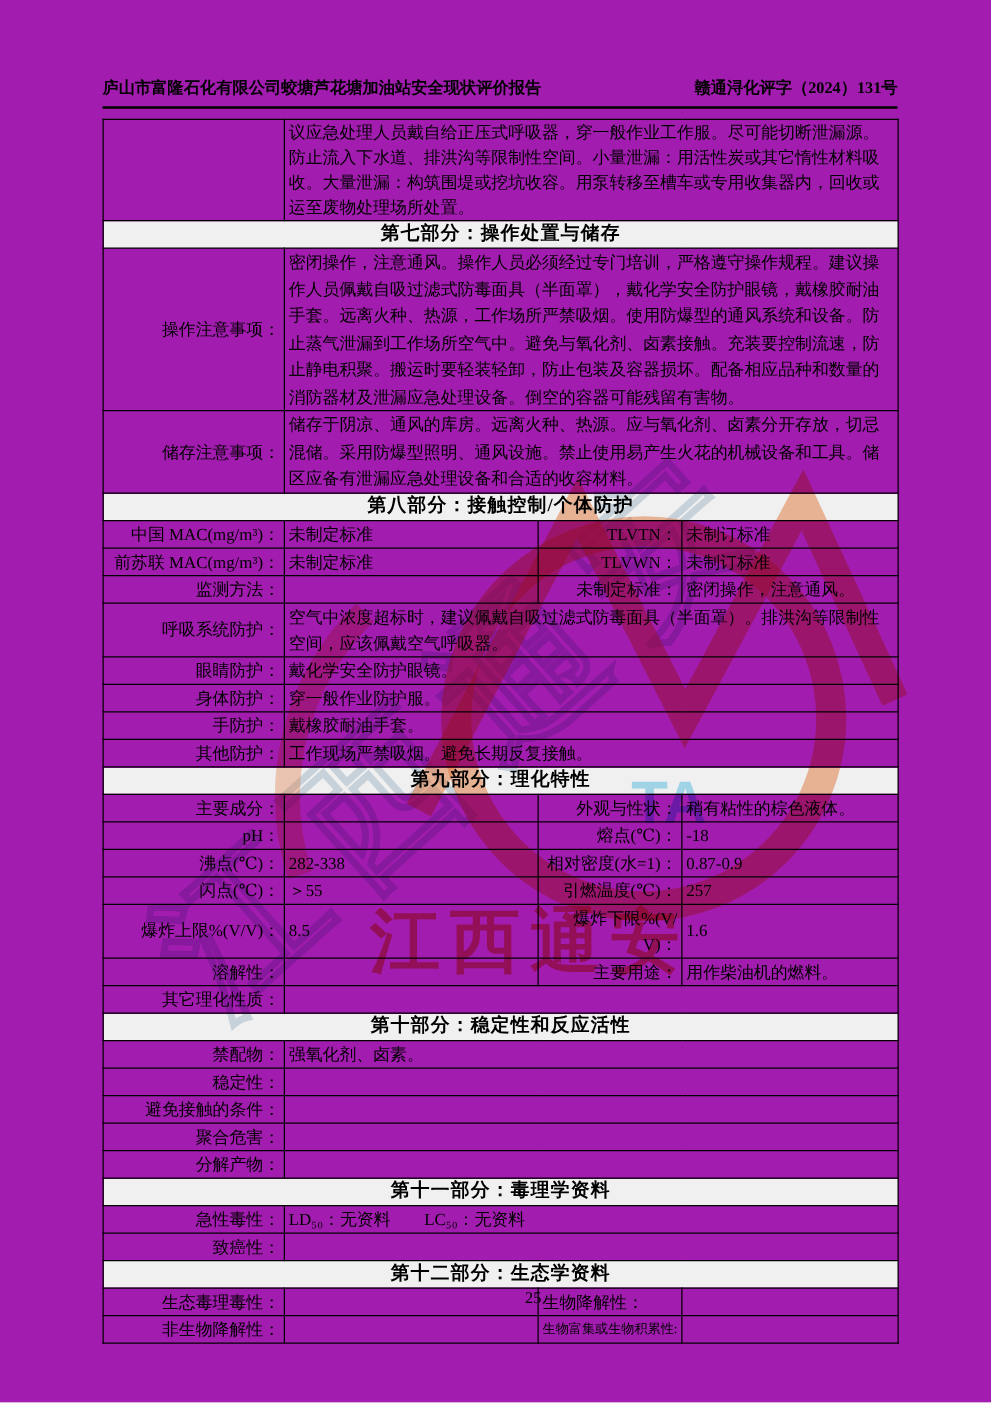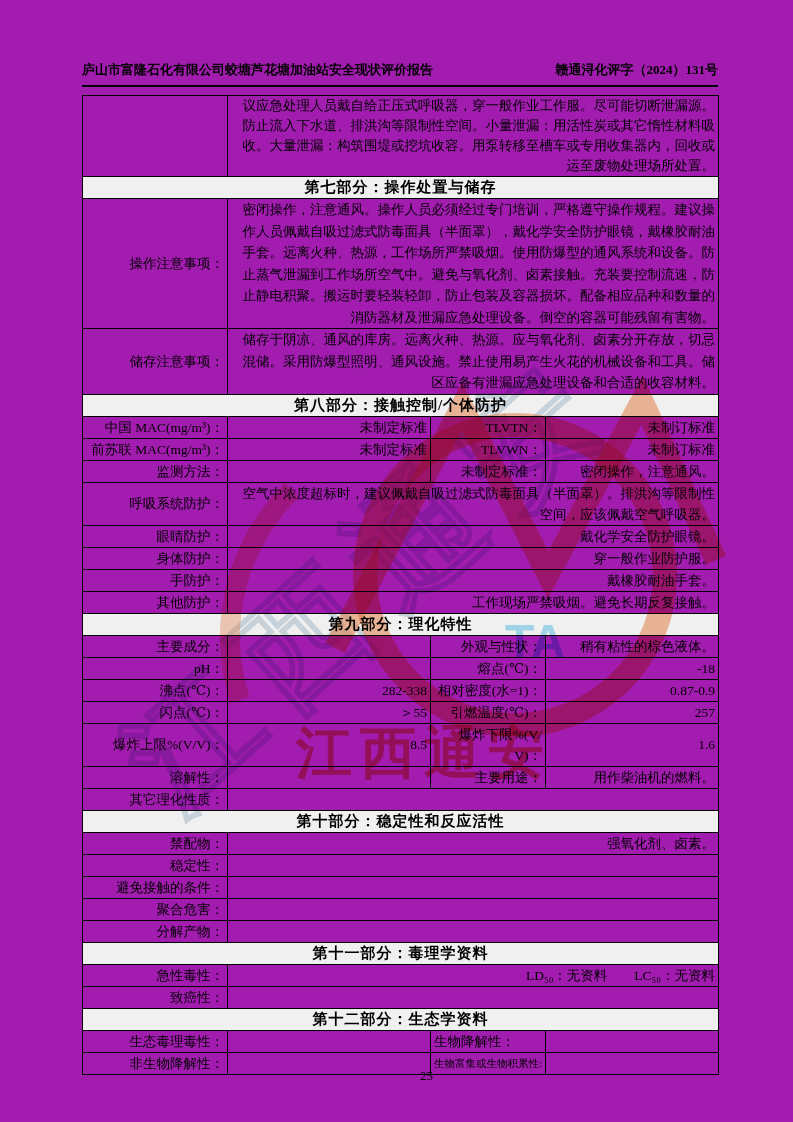--- a/index.html
+++ b/index.html
@@ -22,33 +22,33 @@
     border-collapse:collapse; table-layout:fixed;
     font-size:13.5px;
   }
   table.msds td {
     border:1px solid #000; padding:0 3px;
     line-height:21px; word-break:break-all; vertical-align:middle;
     overflow:hidden;
   }
   td.lab  { text-align:right; }
   td.labL { text-align:left; }
-  td.val  { text-align:right; }
+  td.val  { text-align:left; }
   td.sec  {
     background:#f0f0f0; text-align:center; font-weight:bold;
     font-size:15px; letter-spacing:1px;margin-top:30px;
   }
   td.small { font-size:10.5px; white-space:nowrap;text-align:center; }
   tr.h1   td { height:21px; }
   tr.hcont td { height:80px; line-height:20px; }
   tr.hop  td { height:129px; line-height:21.5px; }
   tr.hst  td { height:65px; line-height:21.5px; }
   tr.hresp td { height:42px; line-height:21px; }
   .page-num {
-    position:absolute; top:1068px; left:0; width:793px;
+    position:absolute; top:1030px; left:0; width:793px;
     text-align:center; text-indent:60px; font-size:13px;
   }
   svg.watermark {
     position:absolute; left:0; top:0;
     mix-blend-mode:multiply; pointer-events:none; z-index:3;
   }
   svg.watermark text { font-family:"Liberation Sans","DejaVu Sans",sans-serif; }
 </style>
 </head>
 <body>

